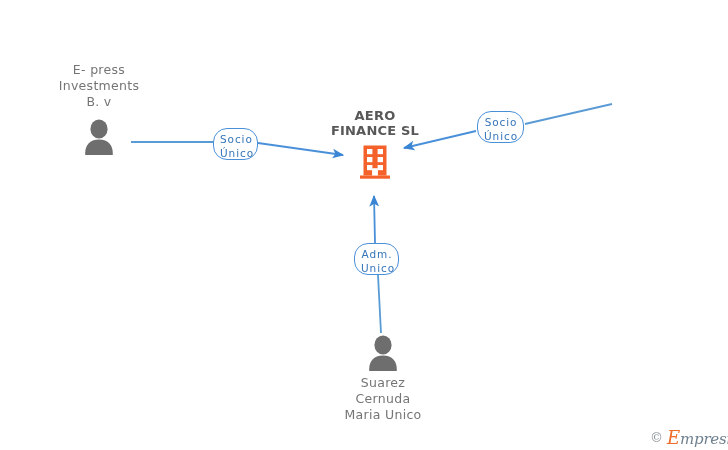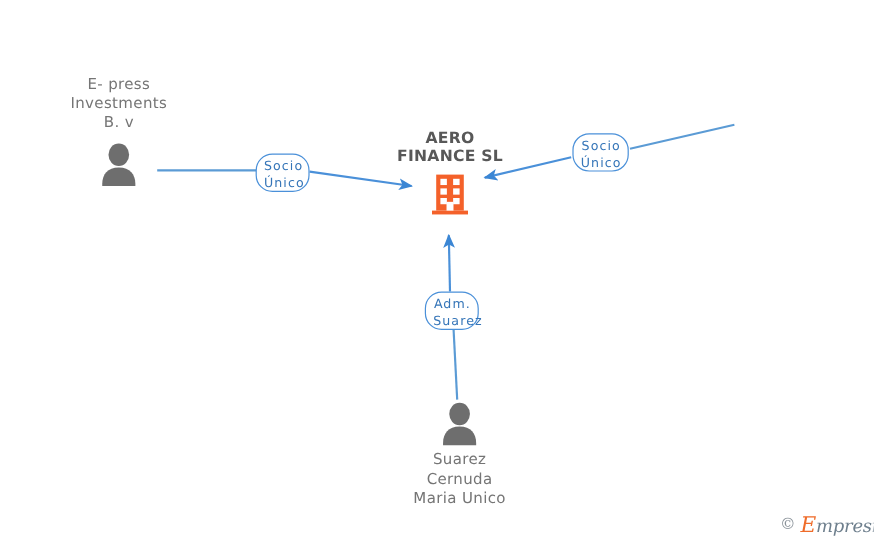--- a/index.html
+++ b/index.html
@@ -162,21 +162,21 @@
         <rect x="15.1" y="24.2" width="5.8" height="7.3" fill="#ffffff"></rect>
       </svg>
     </div>
   </div>
 
   <div class="edge-label" style="left:477px; top:111px; width:47px; height:32px;">Socio
 Único</div>
 
 
   <div class="edge-label" style="left:354px; top:243px; width:45px; height:32px;">Adm.
-Suarez</div>
+Unico</div>
 
   <div class="node" style="left:322px; top:334px; width:122px; height:86px;">
     <div class="person-icon" style="left:44px; top:0px; width:34px; height:38px;">
       <svg viewBox="0 0 34 38" width="34" height="38">
         <ellipse cx="17" cy="11" rx="8.6" ry="9.4" fill="#6e6e6e"></ellipse>
         <path d="M17 21.5 C 7.6 21.5 3.2 27.4 3.2 35.2 L 3.2 37 L 30.8 37 L 30.8 35.2 C 30.8 27.4 26.4 21.5 17 21.5 Z" fill="#6e6e6e"></path>
       </svg>
     </div>
     <div class="node-label" style="left:0; top:41px; width:122px;">Suarez
 Cernuda

